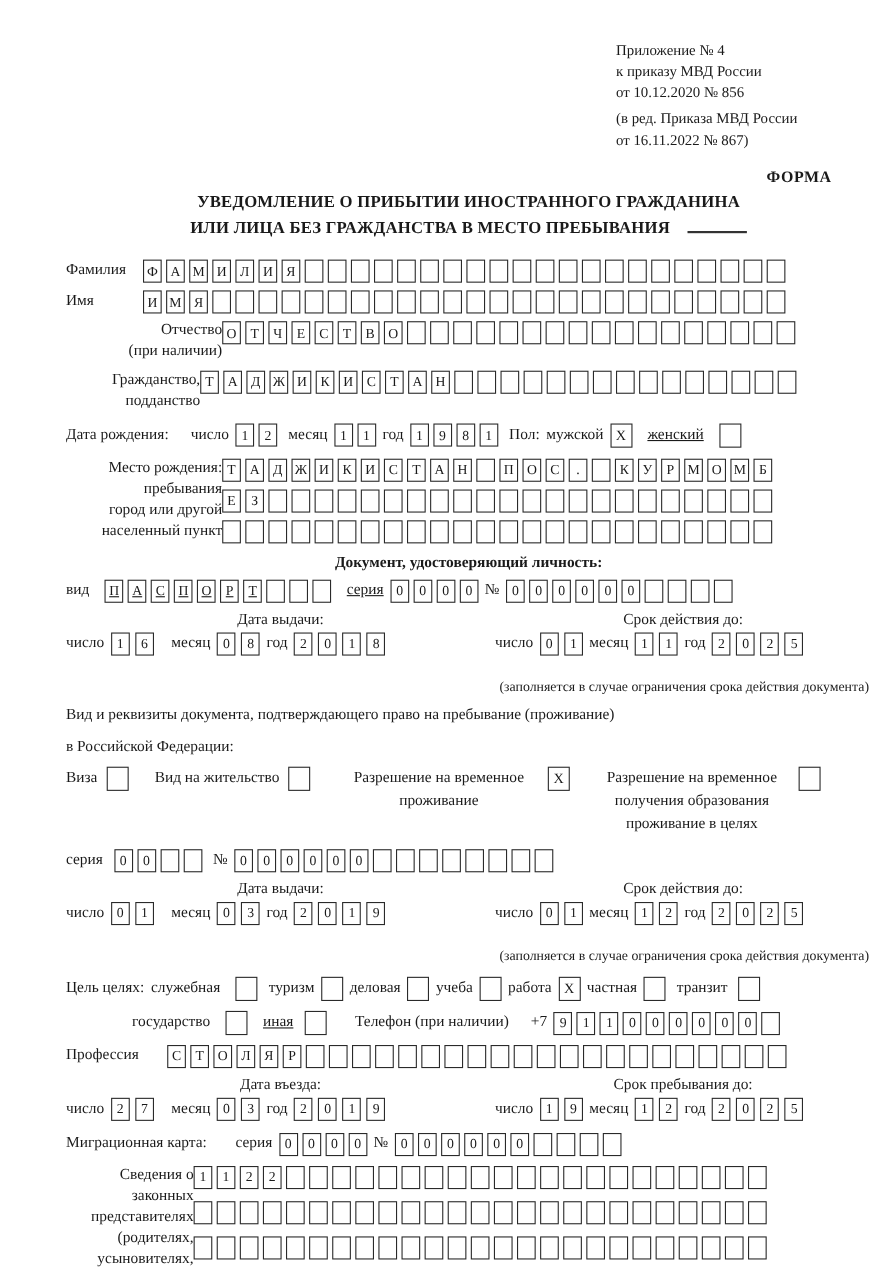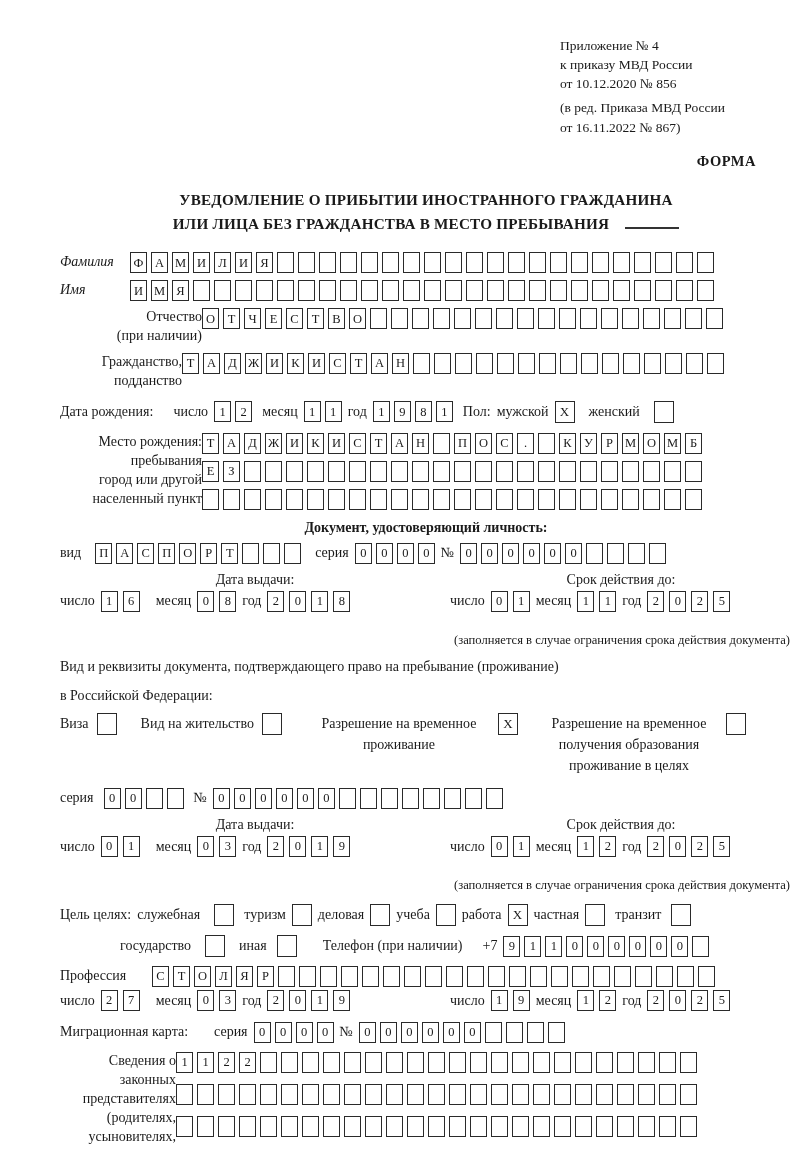--- a/index.html
+++ b/index.html
@@ -7,42 +7,42 @@
   body {
     width:800px; height:1163px; overflow:hidden;
     font-family:"Liberation Serif", serif; color:#1a1a1a;
   }
   .page { position:relative; width:800px; height:1163px; padding:36px 8px 0 60px; }
 
   
   .annex { margin-left:500px; width:250px; font-size:13.5px; line-height:1.42; }
   .annex-note { margin-top:5px; }
   .form-label { text-align:right; padding-right:36px; font-weight:bold; font-size:14.5px; margin-top:16px; letter-spacing:.5px; }
-  .title { text-align:center; font-weight:bold; font-size:15.2px; line-height:1.6; margin-top:18px; letter-spacing:.2px; }
+  .title { text-align:center; font-weight:bold; font-size:15.2px; line-height:1.6; margin-top:2px; letter-spacing:.2px; }
   .blank { display:inline-block; width:54px; border-bottom:2px solid #333; margin-left:16px; vertical-align:baseline; }
   .section { font-weight:bold; font-size:14.2px; margin-top:24px; letter-spacing:.2px; }
 
   
   .frow { display:flex; align-items:center; margin-top:7px; }
   .frow.top { align-items:flex-start;text-align:right; }
   .flabel { font-size:14px; flex:none; line-height:1.35; }
-  .w70 { width:70px;font-style:italic; } .w142 { width:142px; } .w122 { width:122px; } .w92 { width:92px; } .w116 { width:116px; }
+  .w70 { width:70px; } .w142 { width:142px; } .w122 { width:122px; } .w92 { width:92px; } .w116 { width:116px; }
   .cells { display:flex; gap:4px; flex:none; }
   .cell {
     width:17px; height:21px; flex:none; border:1.6px solid #2a2a2a;
     display:flex; align-items:center; justify-content:center;
     font-size:12.5px; line-height:1; background:#fff;
   }
   .cbox {
     width:20px; height:22px; flex:none; border:1.6px solid #2a2a2a;
     display:inline-flex; align-items:center; justify-content:center;
     font-size:13px; background:#fff;
   }
   .dword { font-size:14px; flex:none; }
-  .gap6 { margin-left:6px; } .gap10 { margin-left:10px; } .gap14 { margin-left:14px; } .gap20 { margin-left:20px; } .gap26 { margin-left:26px; }
+  .gap6 { margin-left:6px; } .gap10 { margin-left:10px; } .gap14 { margin-left:14px;text-decoration:underline; } .gap20 { margin-left:20px; } .gap26 { margin-left:26px; }
 
   .stackrows { display:flex; flex-direction:column; gap:7px; }
 
   .doc-heading { text-align:center; font-weight:bold; font-size:14px; margin-top:10px; }
 
   
   .dates-headers { display:flex; margin-top:8px; font-size:14px; }
   .dh-left { width:390px; text-align:center; }
   .dh-right { flex:1; text-align:center; }
   .dates-row { display:flex; align-items:center; margin-top:3px; }
@@ -585,20 +585,24 @@
         <span class="cell"></span>
         <span class="cell"></span>
         <span class="cell"></span>
         <span class="cell"></span>
         <span class="cell"></span>
         <span class="cell"></span>
         <span class="cell"></span>
       </span>
   </div>
 
+  <div class="dates-headers">
+    <div class="dh-left">Дата въезда:</div>
+    <div class="dh-right">Срок пребывания до:</div>
+  </div>
   <div class="dates-row">
     <div class="dgroup dg-left">
       <span class="dword">число</span>
       <span class="cells">
           <span class="cell">2</span>
           <span class="cell">7</span>
         </span>
       <span class="dword gap10">месяц</span>
       <span class="cells">
           <span class="cell">0</span>

